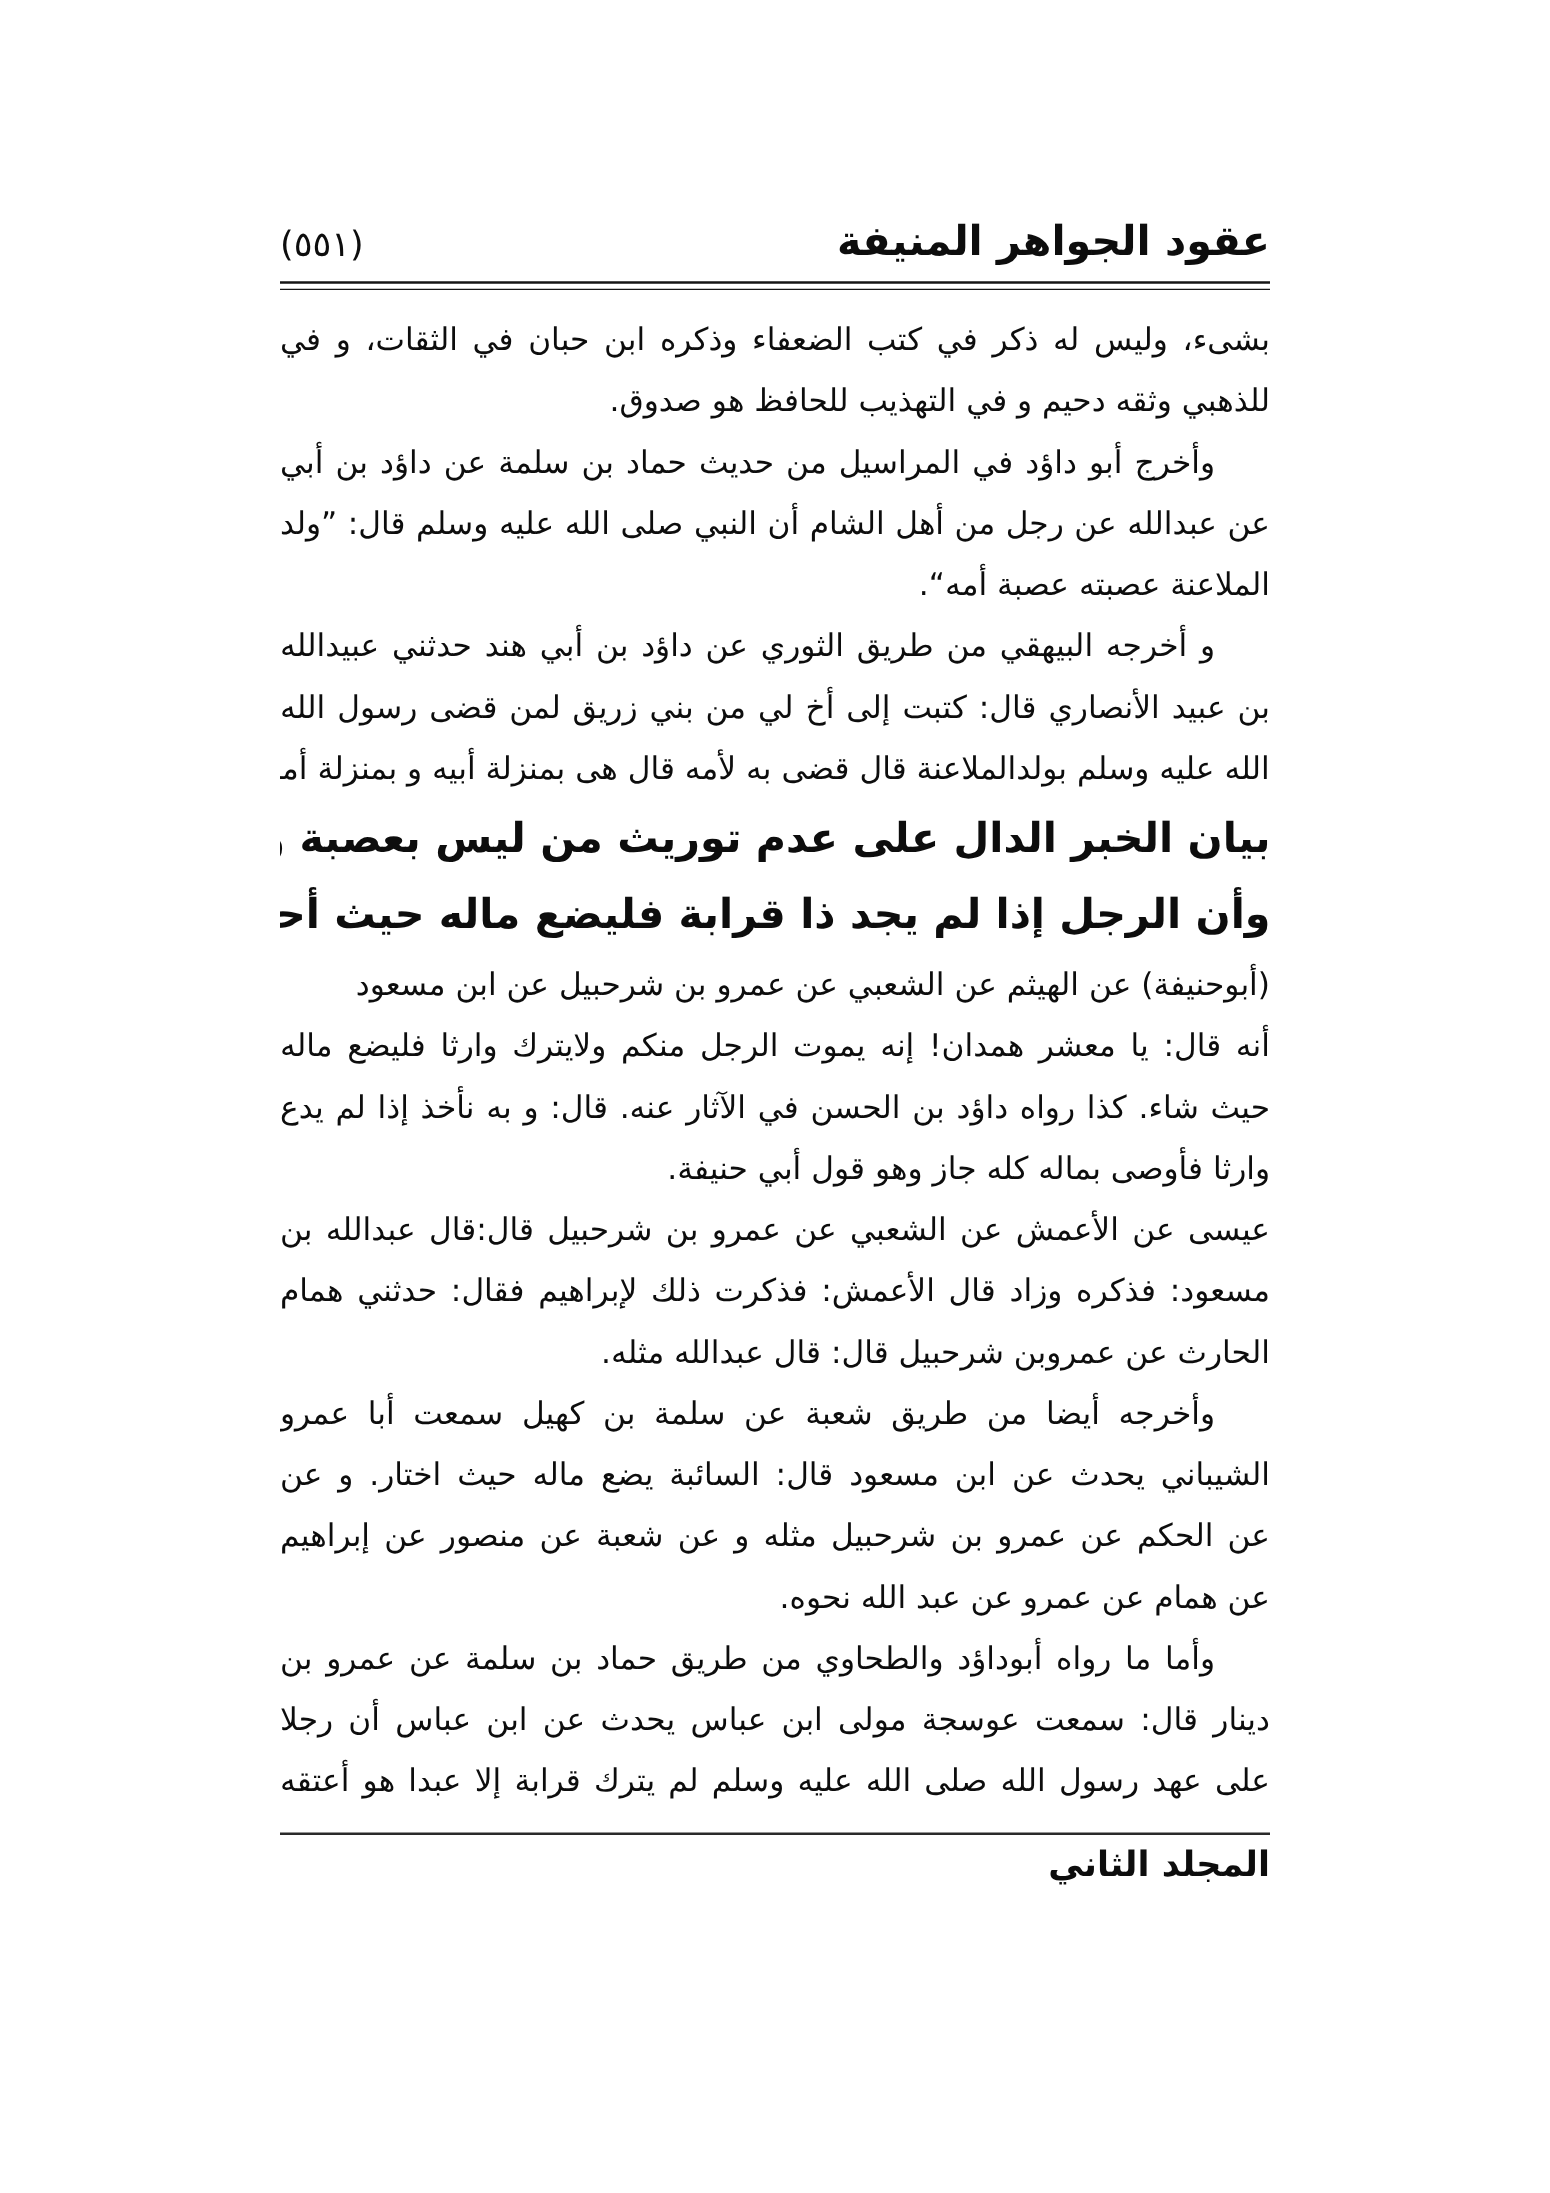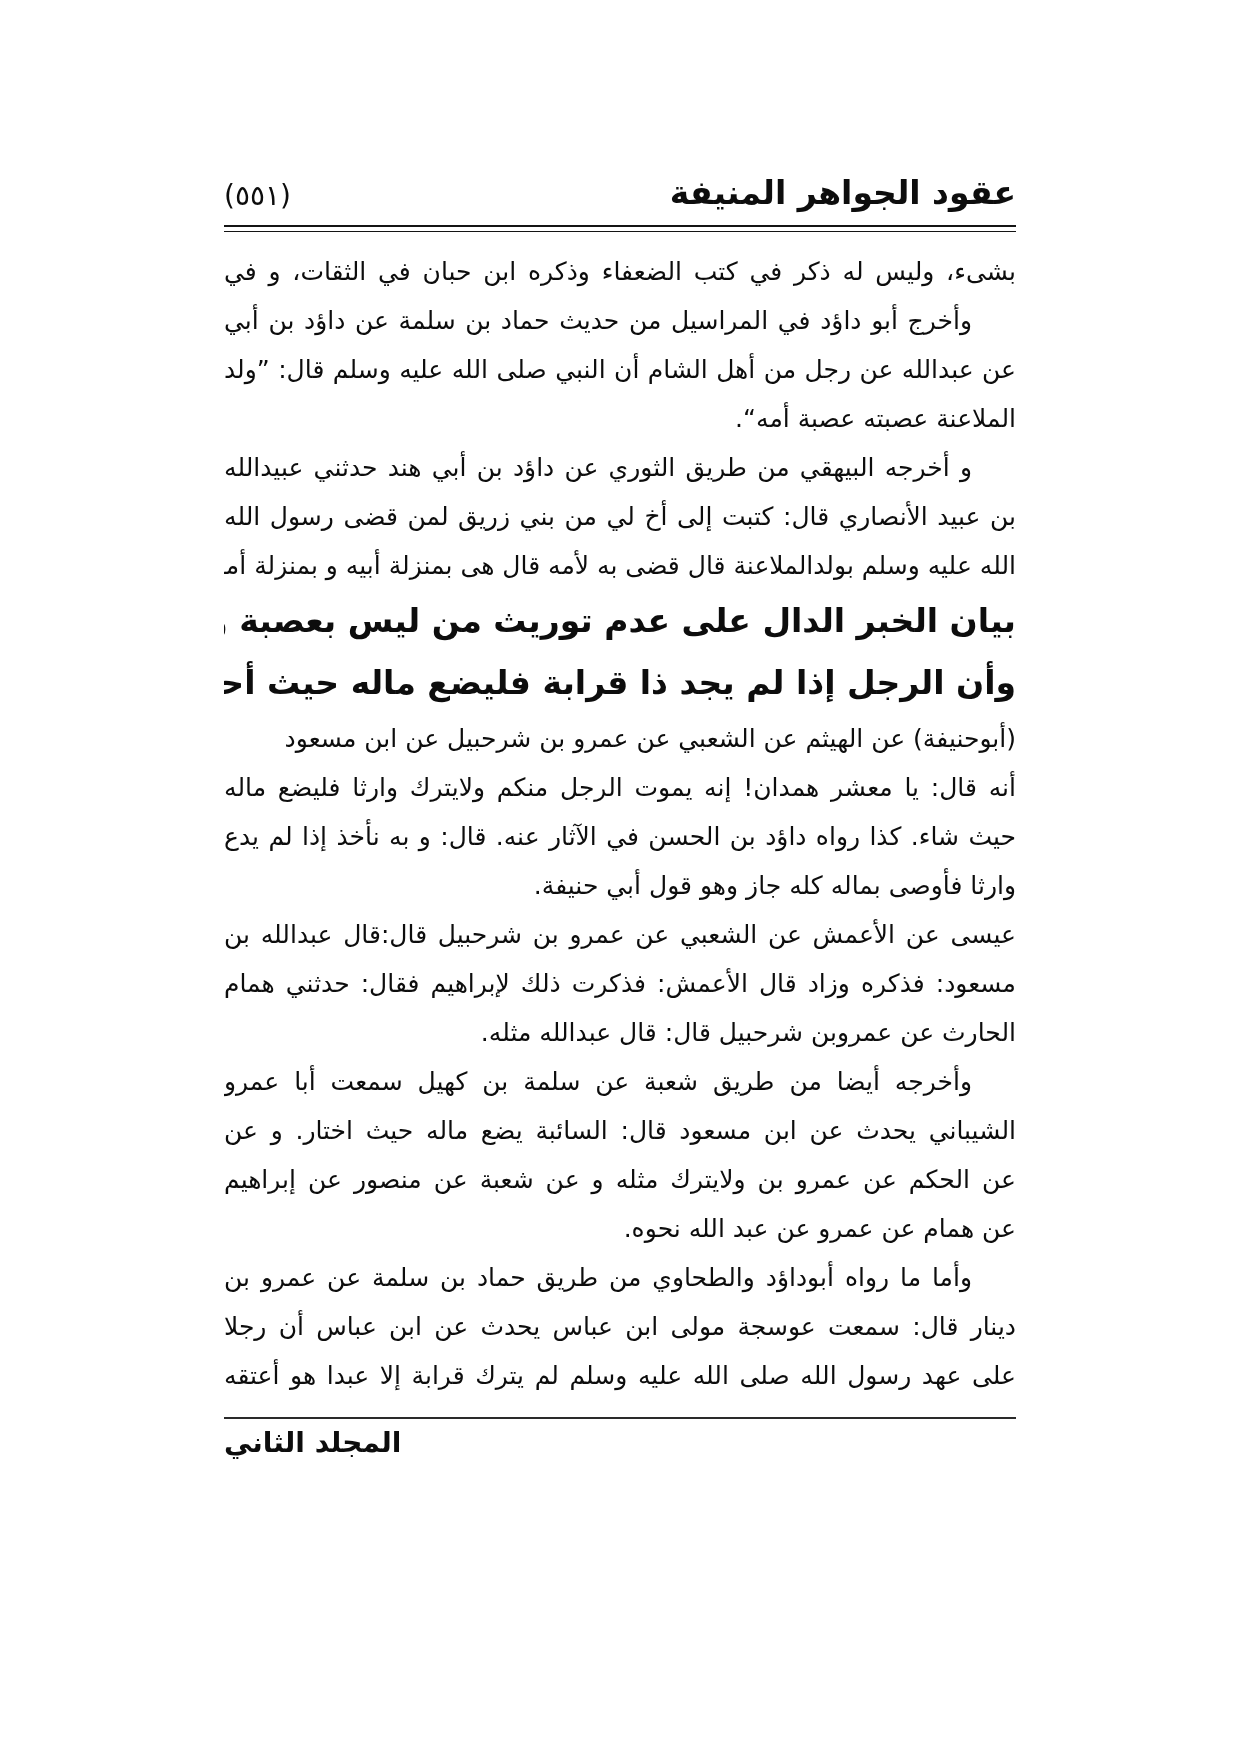--- a/index.html
+++ b/index.html
@@ -68,59 +68,60 @@
     text-align:center;
     white-space:nowrap;
     overflow:hidden;
   }
   .footer-rule{
     margin-top:17px;
     border-top:2px solid #2a2a2a;
   }
   .footer-text{
     margin-top:7px;
-    text-align:left;
+    text-align:right;
     font-weight:bold;
     font-size:28px;
     direction:rtl;
   }
 </style>
 </head>
 <body>
 
 <div class="page">
   <div class="content">
 
     <div class="header-row">
       <span class="book-title">عقود الجواهر المنيفة</span>
       <span class="page-number">(٥٥١)</span>
     </div>
 
     <div class="rule-double"></div>
 
     <div class="body-block" id="body-container">
         <div class="bline just">بشىء، وليس له ذكر في كتب الضعفاء وذكره ابن حبان في الثقات، و في الكاشف</div>
+        <div class="bline">للذهبي وثقه دحيم و في التهذيب للحافظ هو صدوق.</div>
         <div class="bline just ind">وأخرج أبو داؤد في المراسيل من حديث حماد بن سلمة عن داؤد بن أبي هند</div>
         <div class="bline just">عن عبدالله عن رجل من أهل الشام أن النبي صلى الله عليه وسلم قال: ”ولد</div>
         <div class="bline">الملاعنة عصبته عصبة أمه“.</div>
         <div class="bline just ind">و أخرجه البيهقي من طريق الثوري عن داؤد بن أبي هند حدثني عبيدالله</div>
         <div class="bline just">بن عبيد الأنصاري قال: كتبت إلى أخ لي من بني زريق لمن قضى رسول الله صلى</div>
         <div class="bline">الله عليه وسلم بولدالملاعنة قال قضى به لأمه قال هى بمنزلة أبيه و بمنزلة أمه.</div>
         <div class="heading">بيان الخبر الدال على عدم توريث من ليس بعصبة ولارحم</div>
         <div class="heading">وأن الرجل إذا لم يجد ذا قرابة فليضع ماله حيث أحب</div>
         <div class="bline">(أبوحنيفة) عن الهيثم عن الشعبي عن عمرو بن شرحبيل عن ابن مسعود</div>
         <div class="bline just">أنه قال: يا معشر همدان! إنه يموت الرجل منكم ولايترك وارثا فليضع ماله</div>
         <div class="bline just">حيث شاء. كذا رواه داؤد بن الحسن في الآثار عنه. قال: و به نأخذ إذا لم يدع</div>
         <div class="bline">وارثا فأوصى بماله كله جاز وهو قول أبي حنيفة.</div>
         <div class="bline just">عيسى عن الأعمش عن الشعبي عن عمرو بن شرحبيل قال:قال عبدالله بن</div>
         <div class="bline just">مسعود: فذكره وزاد قال الأعمش: فذكرت ذلك لإبراهيم فقال: حدثني همام بن</div>
         <div class="bline">الحارث عن عمروبن شرحبيل قال: قال عبدالله مثله.</div>
         <div class="bline just ind">وأخرجه أيضا من طريق شعبة عن سلمة بن كهيل سمعت أبا عمرو</div>
         <div class="bline just">الشيباني يحدث عن ابن مسعود قال: السائبة يضع ماله حيث اختار. و عن شعبة</div>
-        <div class="bline just">عن الحكم عن عمرو بن ولايترك مثله و عن شعبة عن منصور عن إبراهيم</div>
+        <div class="bline just">عن الحكم عن عمرو بن شرحبيل مثله و عن شعبة عن منصور عن إبراهيم</div>
         <div class="bline">عن همام عن عمرو عن عبد الله نحوه.</div>
         <div class="bline just ind">وأما ما رواه أبوداؤد والطحاوي من طريق حماد بن سلمة عن عمرو بن</div>
         <div class="bline just">دينار قال: سمعت عوسجة مولى ابن عباس يحدث عن ابن عباس أن رجلا مات</div>
         <div class="bline just">على عهد رسول الله صلى الله عليه وسلم لم يترك قرابة إلا عبدا هو أعتقه فأعطاه</div>
       </div>
 
     <div class="footer-rule"></div>
     <div class="footer-text">المجلد الثاني</div>
 
   </div>

